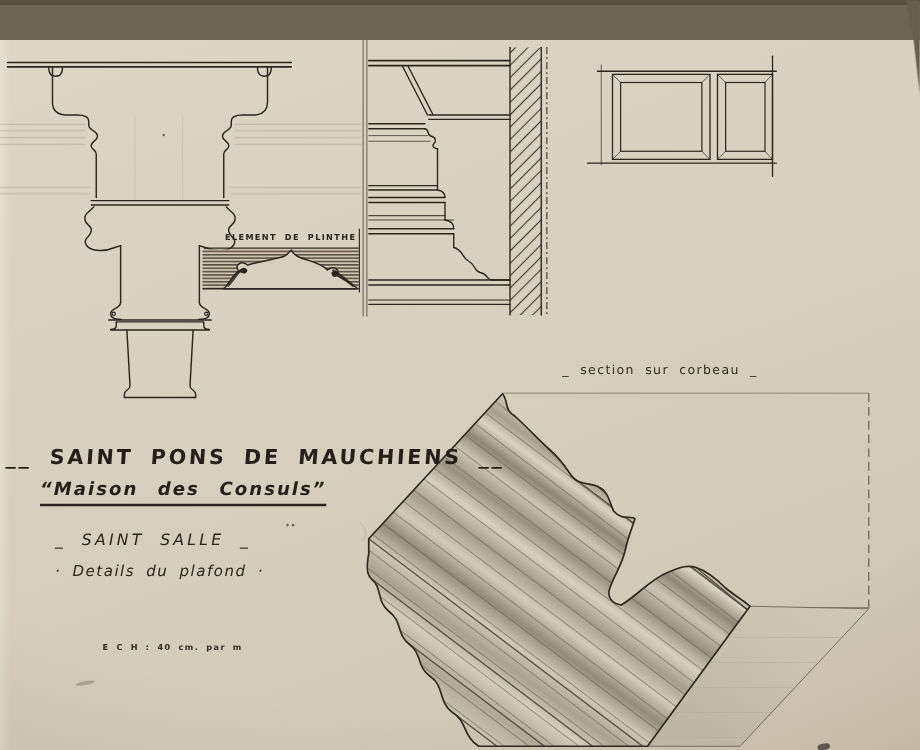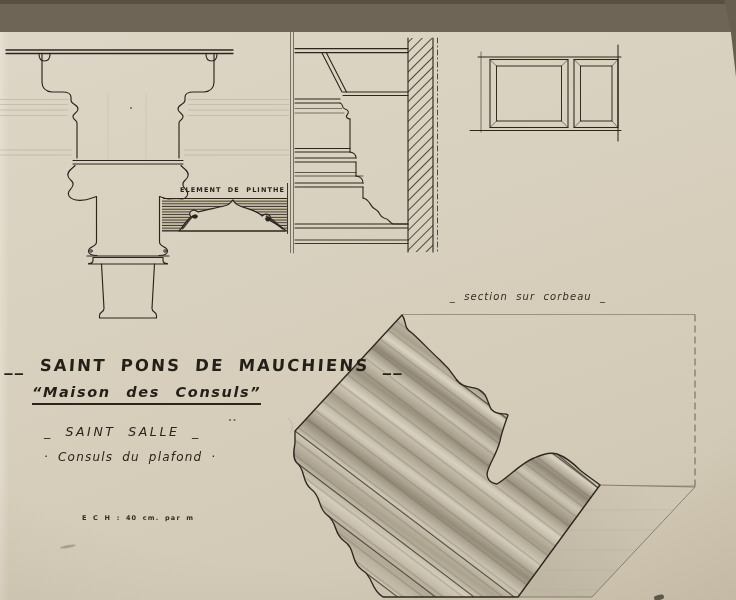--- a/index.html
+++ b/index.html
@@ -16,21 +16,21 @@
   .band-top{position:absolute;left:0;top:0;width:736px;height:32px;background:#6e6556;
     clip-path:polygon(0 0,736 0,736 27,714 26,690 22,640 16,560 12,420 10,250 11,120 13,55 17,20 26,0 30);
   }
   .band-top-inner{position:absolute;left:0;top:0;width:736px;height:4px;background:#585041;}
   .band-right{position:absolute;left:716px;top:0;width:20px;height:92px;background:#675e4f;
     clip-path:polygon(42% 0,100% 0,100% 84%,74% 34%);}
   .fleck-bottom{position:absolute;left:654px;top:595px;width:10px;height:5px;background:#5f5749;border-radius:40%;transform:rotate(-12deg);}
   .smudge{position:absolute;left:60px;top:545px;width:16px;height:3px;background:rgba(120,110,88,0.45);border-radius:50%;transform:rotate(-10deg);}
   svg.lines{position:absolute;left:0;top:0;}
   .lbl{position:absolute;text-align:center;white-space:nowrap;}
-  .sec-label{font-style:italic;font-size:9.5px;letter-spacing:1.1px;word-spacing:4px;color:#332c21;}
+  .sec-label{font-size:9.5px;letter-spacing:1.1px;word-spacing:4px;color:#332c21;}
   .plinthe-label{font-weight:bold;font-size:6.5px;letter-spacing:1.1px;word-spacing:3px;color:#292319;}
   .title1{font-weight:bold;font-size:16.5px;letter-spacing:2.2px;word-spacing:6px;color:#241f17;transform:skewX(-4deg);}
   .title2{font-weight:bold;font-style:italic;font-size:14.5px;letter-spacing:1.6px;word-spacing:9px;color:#241f17;
     border-bottom:2px solid #2b251d;padding-bottom:3px;}
   .title3{font-style:italic;font-size:12.5px;letter-spacing:2.6px;word-spacing:6px;color:#2a241b;}
   .title4{font-style:italic;font-size:12px;letter-spacing:1.2px;word-spacing:4px;color:#2a241b;}
   .scale-note{font-weight:bold;font-size:6.5px;letter-spacing:1.2px;word-spacing:2px;color:#332c21;}
 </style>
 </head>
 <body>
@@ -220,21 +220,21 @@
 <div class="lbl sec-label" style="left:433px;top:291px;width:190px;font-size:10px;">_ section sur corbeau _</div>
 
 <div class="lbl plinthe-label" style="left:180px;top:186px;width:100px;">ELEMENT DE PLINTHE</div>
 
 <div class="lbl title1" style="left:5px;top:356px;width:282px;">__ SAINT PONS DE MAUCHIENS __</div>
 
 <div class="lbl title2" style="left:32px;top:384px;">“Maison des Consuls”</div>
 
 <div class="lbl title3" style="left:44px;top:424px;width:152px;">_ SAINT SALLE _</div>
 
-<div class="lbl title4" style="left:44px;top:450px;width:148px;">· Consuls du plafond ·</div>
+<div class="lbl title4" style="left:44px;top:450px;width:148px;">· Details du plafond ·</div>
 
 <div class="lbl scale-note" style="left:82px;top:514px;width:112px;">E C H :  40 cm. par m</div>
 
 <div class="band-top">
     <div class="band-top-inner"></div>
   </div>
 <div class="band-right"></div>
 <div class="fleck-bottom"></div>
 <div class="smudge"></div>
 

